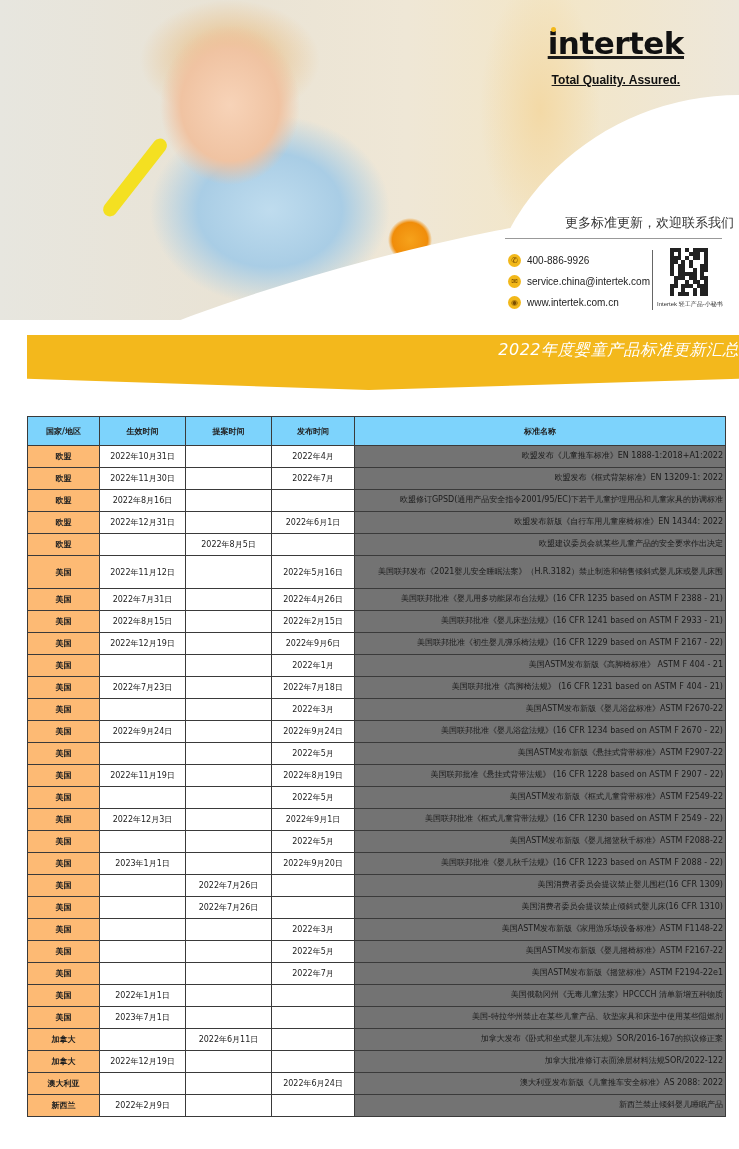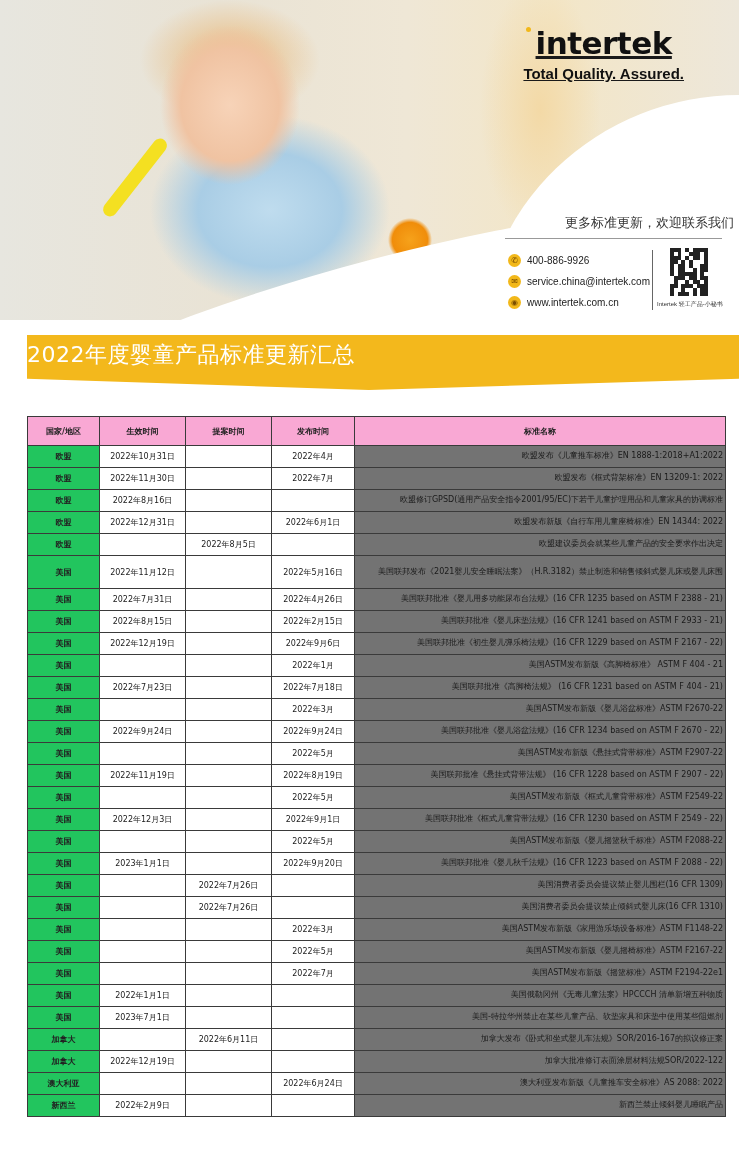--- a/index.html
+++ b/index.html
@@ -26,45 +26,45 @@
   .hero-curve2 {
     position: absolute; left: 480px; top: 95px; width: 520px; height: 500px;
     background: #ffffff; border-radius: 50%;
   }
   .spoon { position: absolute; left: 128px; top: 130px; width: 14px; height: 95px; background: #f4e021; border-radius: 7px; transform: rotate(38deg); }
 
   
   .logo { position: absolute; right: 55px; top: 28px; text-align: center; text-decoration: underline; }
   .logo-word { font-family: "DejaVu Sans", sans-serif; font-size: 31px; font-weight: bold; letter-spacing: -0.5px; color: #111; line-height: 1; position: relative; }
   .logo-dot { position: absolute; left: 3px; top: -1px; width: 5px; height: 5px; background: #f2b81a; border-radius: 50%; }
-  .logo-tag { font-family: "Liberation Sans", sans-serif; font-weight: bold; font-size: 15px; color: #111; margin-top: 6px; }
+  .logo-tag { font-family: "Liberation Sans", sans-serif; font-weight: bold; font-size: 12px; color: #111; margin-top: 14px; }
 
   
   .contact-title { position: absolute; left: 565px; top: 214px; font-size: 13px; color: #333; }
   .contact-rule { position: absolute; left: 505px; top: 238px; width: 217px; height: 1px; background: #999; }
   .contact-list { position: absolute; left: 508px; top: 250px; }
   .contact-item { display: flex; align-items: center; height: 21px; }
   .c-icon { width: 13px; height: 13px; border-radius: 50%; background: #f2b81a; display: flex; align-items: center; justify-content: center; margin-right: 6px; color: #7a4e00; font-size: 8px; line-height: 1; }
   .c-text { font-family: "Liberation Sans", sans-serif; font-size: 10px; color: #222; }
   .contact-vrule { position: absolute; left: 652px; top: 250px; width: 1px; height: 60px; background: #666; }
   .qr { position: absolute; left: 670px; top: 248px; width: 38px; height: 48px; display: grid; grid-template-columns: repeat(10, 1fr); grid-template-rows: repeat(12, 1fr); gap: 0; }
   .qr span { display: block; }
   .qr .k { background: #222; }
   .qr-caption { position: absolute; left: 657px; top: 300px; font-size: 6px; color: #333; white-space: nowrap; font-family: "Liberation Sans", sans-serif; }
 
   
   .banner { position: absolute; left: 27px; top: 335px; width: 712px; height: 43px; background: #f3b81c; }
   .banner-tip { position: absolute; left: 27px; top: 376px; width: 712px; height: 14px; background: #f3b81c; clip-path: polygon(0 0, 100% 0, 100% 20%, 48% 100%, 0 20%); }
-  .banner-title { position: absolute; left: 27px; top: 340px; width: 712px; text-align: left; font-size: 22px; color: #ffffff; letter-spacing: 0.5px; }
+  .banner-title { position: absolute; left: 27px; top: 340px; width: 712px; text-align: right; font-size: 16px; color: #ffffff; letter-spacing: 0.5px; font-style: italic; }
 
   
   .tbl { position: absolute; left: 27px; top: 416px; width: 698px; border-collapse: collapse; table-layout: fixed; font-size: 8px; }
   .tbl th, .tbl td { border: 1px solid #3a3a3a; height: 22px; padding: 0 2px; vertical-align: middle; }
-  .tbl th { background: #f9a8d4; font-weight: bold; text-align: center; color: #222; height: 29px; }
-  .tbl td.region { background: #22c55e; text-align: center; font-weight: bold; color: #222; }
+  .tbl th { background: #7dd3fc; font-weight: bold; text-align: center; color: #222; height: 29px; }
+  .tbl td.region { background: #fdba74; text-align: center; font-weight: bold; color: #222; }
   .tbl td.date { text-align: center; background: #fff; }
   .tbl td.name { text-align: right; background: #737373; line-height: 1.35; }
   .tbl tr.tall td { height: 33px; }
   .tbl tr { border-bottom: 1px solid #888; }
 </style>
 </head>
 <body>
 
 <div class="hero">
   <div class="hero-photo"></div>

